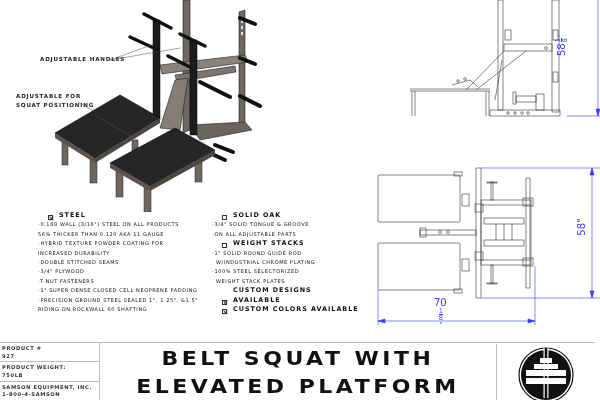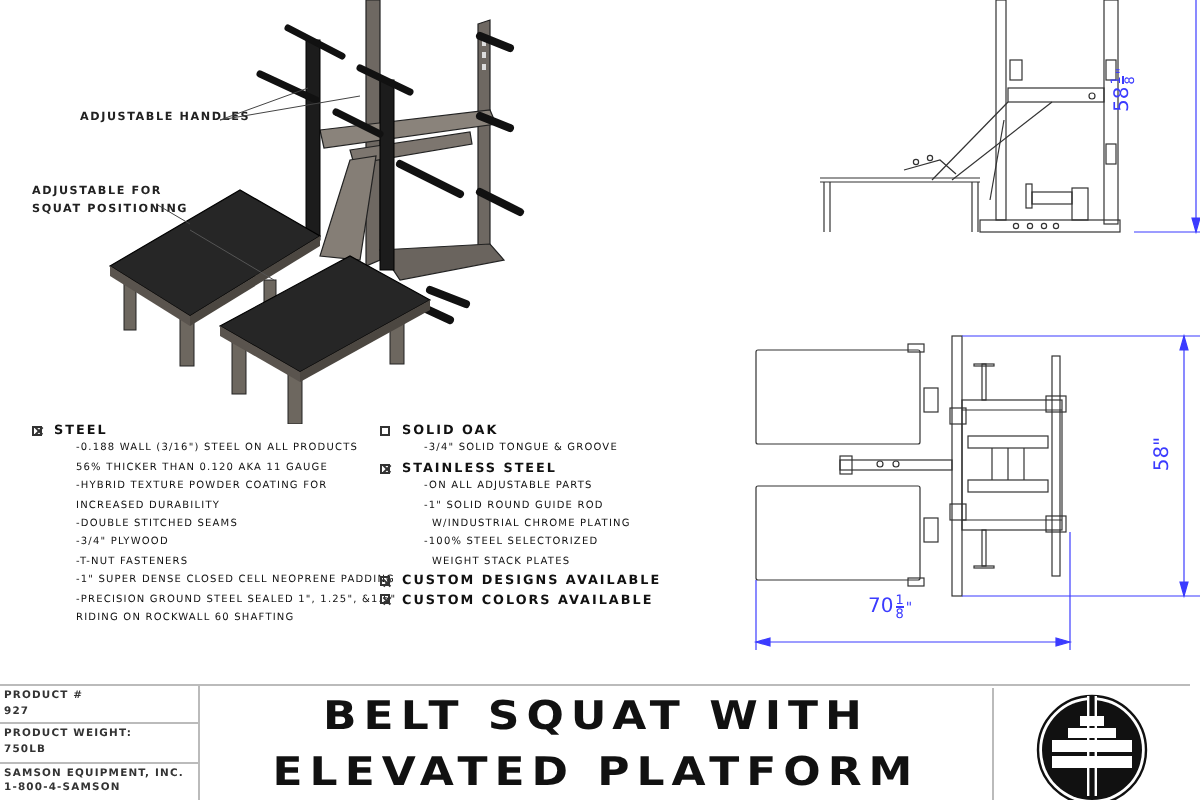--- a/index.html
+++ b/index.html
@@ -6,21 +6,21 @@
   html, body { width: 600px; height: 400px; overflow: hidden; background: #ffffff; }
   body { position: relative; font-family: "DejaVu Sans", sans-serif; color: #111; }
 
   #render3d { position: absolute; left: 40px; top: 0; width: 265px; height: 212px; }
   #side-view { position: absolute; left: 370px; top: 0; width: 230px; height: 125px; }
   #top-view { position: absolute; left: 370px; top: 150px; width: 230px; height: 175px; }
 
   .annot { position: absolute; font-size: 5.6px; font-weight: bold; text-transform: uppercase; letter-spacing: 0.8px; color: #222; line-height: 9px; }
 
   .features { position: absolute; font-size: 6.2px; line-height: 9.4px; color: #111; }
-  .features .head { font-weight: bold; text-transform: uppercase; letter-spacing: 1px; font-size: 6.4px; display: flex; align-items: center; }
+  .features .head { font-weight: bold; text-transform: uppercase; letter-spacing: 1px; font-size: 6.4px; display: flex; align-items: flex-end; margin-left: 32px; }
   .features .sub { padding-left: 22px; text-transform: uppercase; letter-spacing: 0.6px; font-size: 5.0px; }
   .cbox { display: inline-block; width: 5px; height: 5px; border: 0.8px solid #333; margin-right: 6px; position: relative; top: -0.5px; }
   .cbox.checked::before, .cbox.checked::after { content: ""; position: absolute; left: -0.5px; top: 1.6px; width: 5px; height: 0.8px; background: #333; }
   .cbox.checked::before { transform: rotate(45deg); }
   .cbox.checked::after { transform: rotate(-45deg); }
 
   #title-block { position: absolute; left: 0; top: 342px; width: 595px; height: 58px; border-top: 1px solid #bbb; }
   #info-col { position: absolute; left: 0; top: 0; width: 100px; height: 58px; border-right: 1px solid #bbb; }
   .info-cell { height: 19.3px; border-bottom: 1px solid #bbb; padding: 2px 0 0 2px; font-size: 5.2px; line-height: 7.5px; text-transform: uppercase; letter-spacing: 0.6px; font-weight: bold; color: #333; }
   #title-col { position: absolute; left: 100px; top: 1px; width: 397px; height: 58px; border-right: 1px solid #bbb; text-align: center; }
@@ -211,21 +211,21 @@
       <line x1="8" y1="140" x2="8" y2="180"></line>
       <line x1="165" y1="116" x2="165" y2="180"></line>
       <line x1="8" y1="171" x2="165" y2="171"></line>
       <polygon points="8,171 15,169 15,173"></polygon>
       <polygon points="165,171 158,169 158,173"></polygon>
     </g>
   </svg>
   <div style="position:absolute; left:198px; top:70px; width:30px; height:14px; transform:rotate(-90deg); color:#3b3bff; font-size:10px; font-family:'DejaVu Sans', sans-serif; text-align:center;">
     <span>58"</span>
   </div>
-  <div style="position:absolute; left:64px; top:147px; color:#3b3bff; font-size:10px; font-family:'DejaVu Sans', sans-serif; display:flex; align-items:center;">
+  <div style="position:absolute; left:64px; top:147px; color:#3b3bff; font-size:10px; font-family:'DejaVu Sans', sans-serif; display:flex; align-items:center;flex-direction:column;">
     <span>70</span>
     <span style="display:inline-flex; flex-direction:column; font-size:6.5px; line-height:6px; margin-left:1px; text-align:center;">
       <span style="border-bottom:0.6px solid #3b3bff;">1</span>
       <span>8</span>
     </span>
     <span style="font-size:7px; margin-left:1px;">"</span>
   </div>
 </div>
 
 <div class="features" style="left:16px; top:211px; width:190px;">
@@ -248,26 +248,26 @@
   <div class="sub">Riding on Rockwall 60 Shafting</div>
 </div>
 
 <div class="features" style="left:190px; top:211px; width:170px;">
   <div class="head">
       <span class="cbox"></span>
       <span>Solid Oak</span>
     </div>
   <div class="sub">-3/4" Solid Tongue &amp; Groove</div>
 
-  <div class="head">
-      <span class="cbox checked"></span>
-      <span>Stainless Steel</span>
-    </div>
   <div class="sub">-On ALL Adjustable Parts</div>
 
+  <div class="head">
+      <span class="cbox"></span>
+      <span>Weight Stacks</span>
+    </div>
   <div class="sub">-1" Solid Round Guide Rod</div>
   <div class="sub" style="padding-left:26px;">w/Industrial Chrome Plating</div>
   <div class="sub">-100% Steel Selectorized</div>
   <div class="sub" style="padding-left:26px;">Weight Stack Plates</div>
 
   <div class="head">
       <span class="cbox checked"></span>
       <span>Custom Designs Available</span>
     </div>
   <div class="head">

